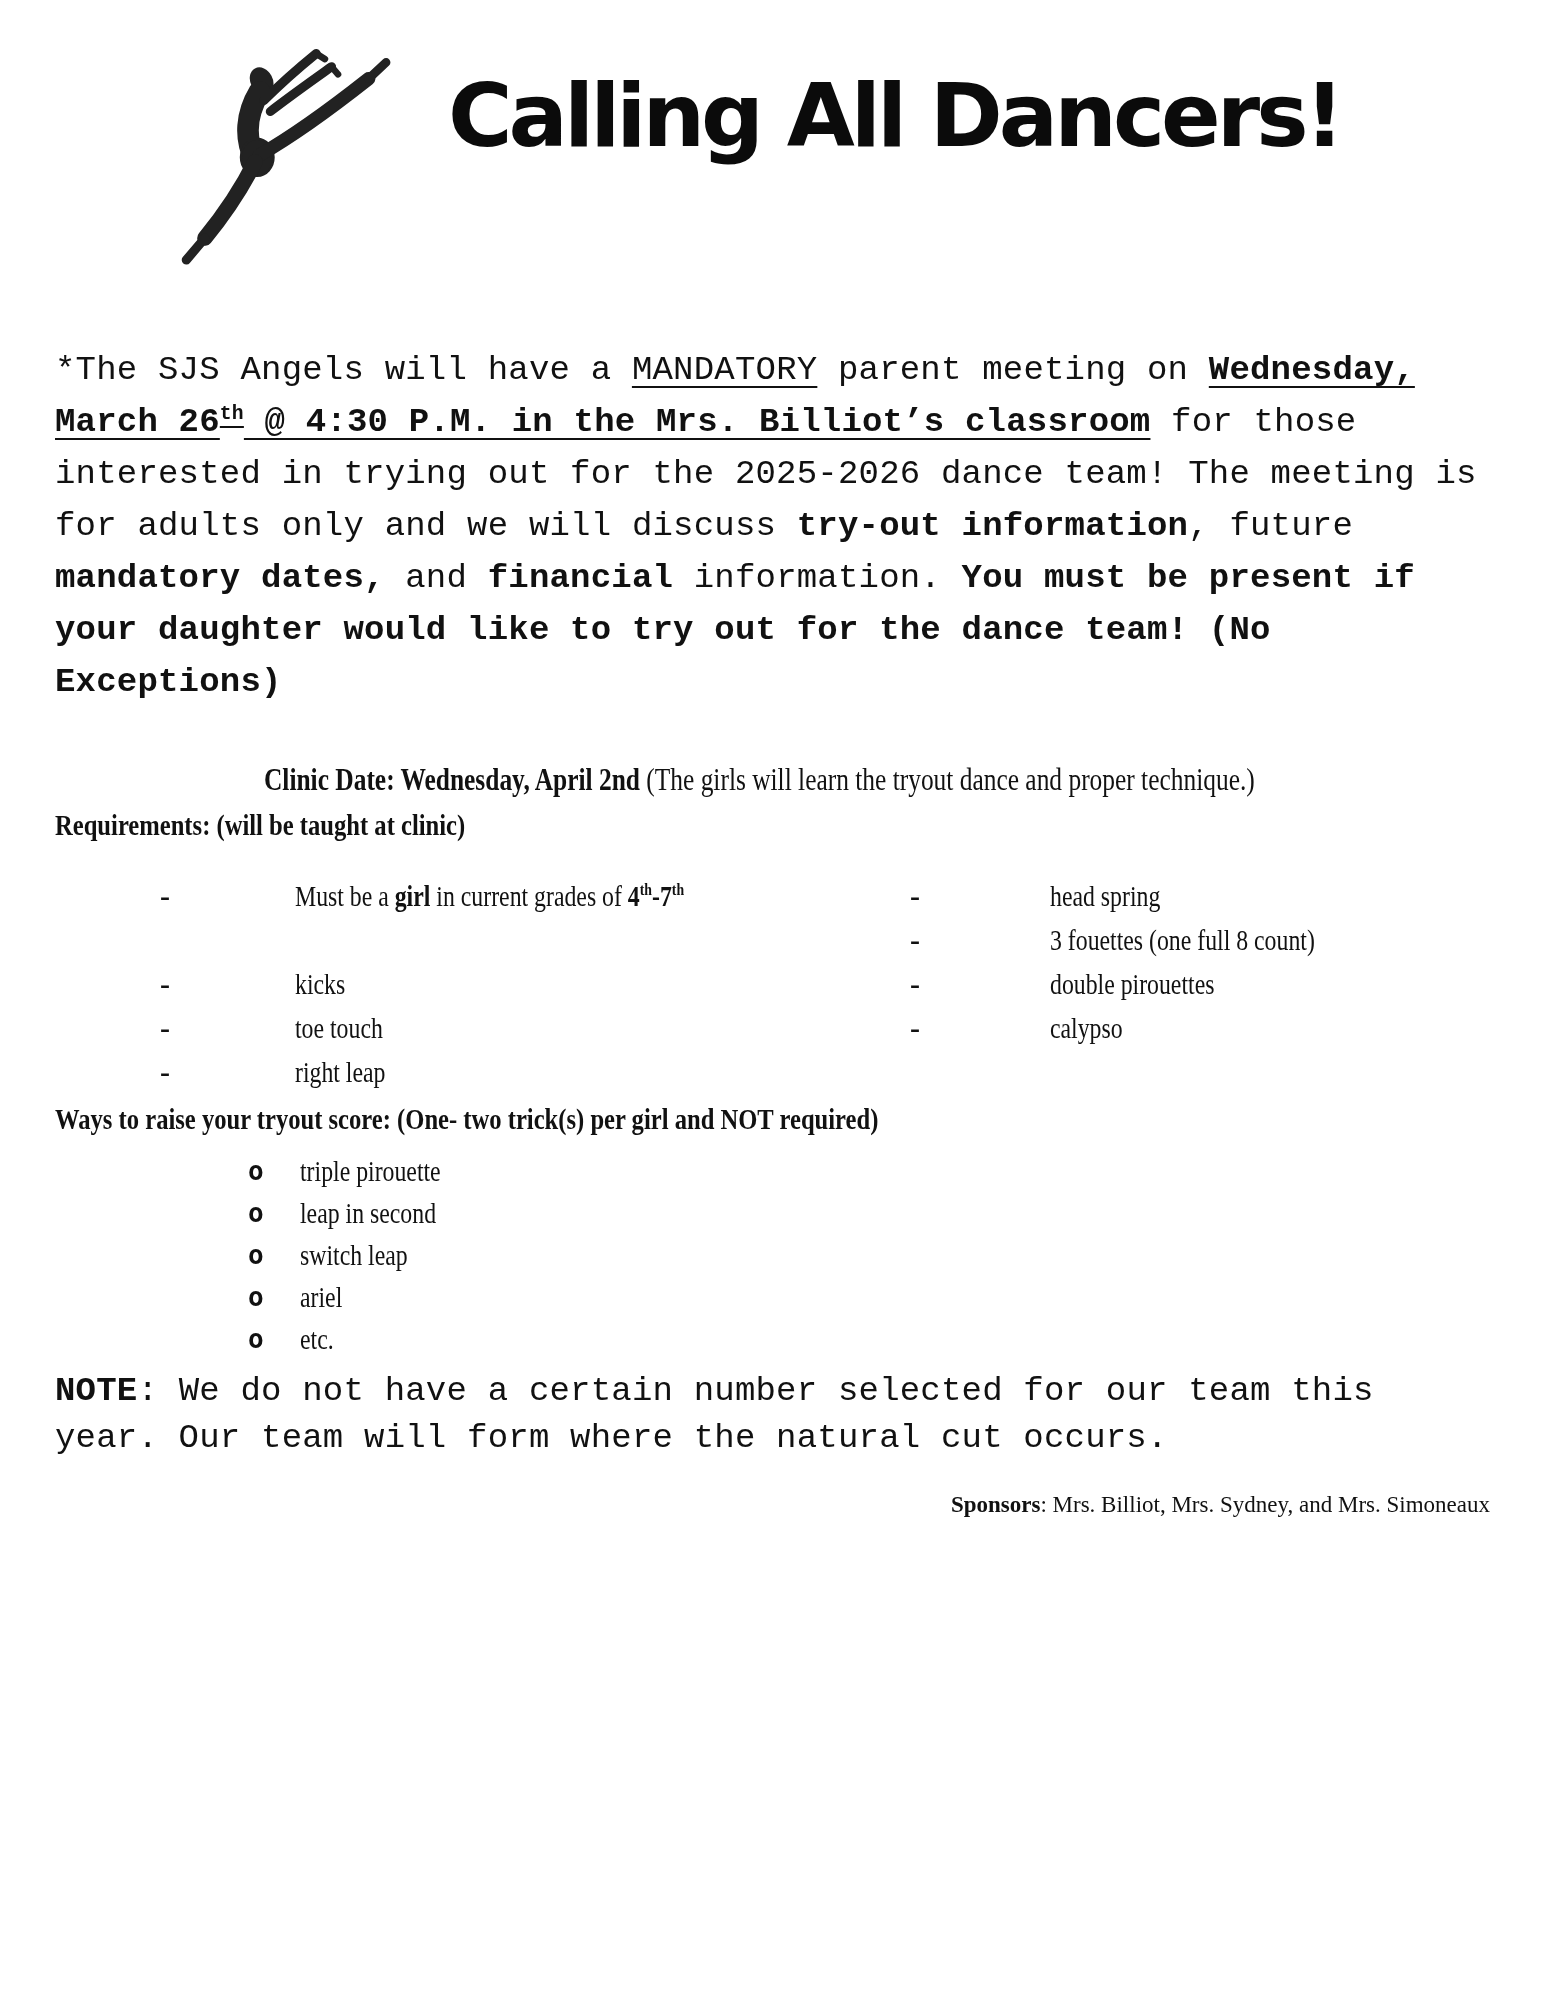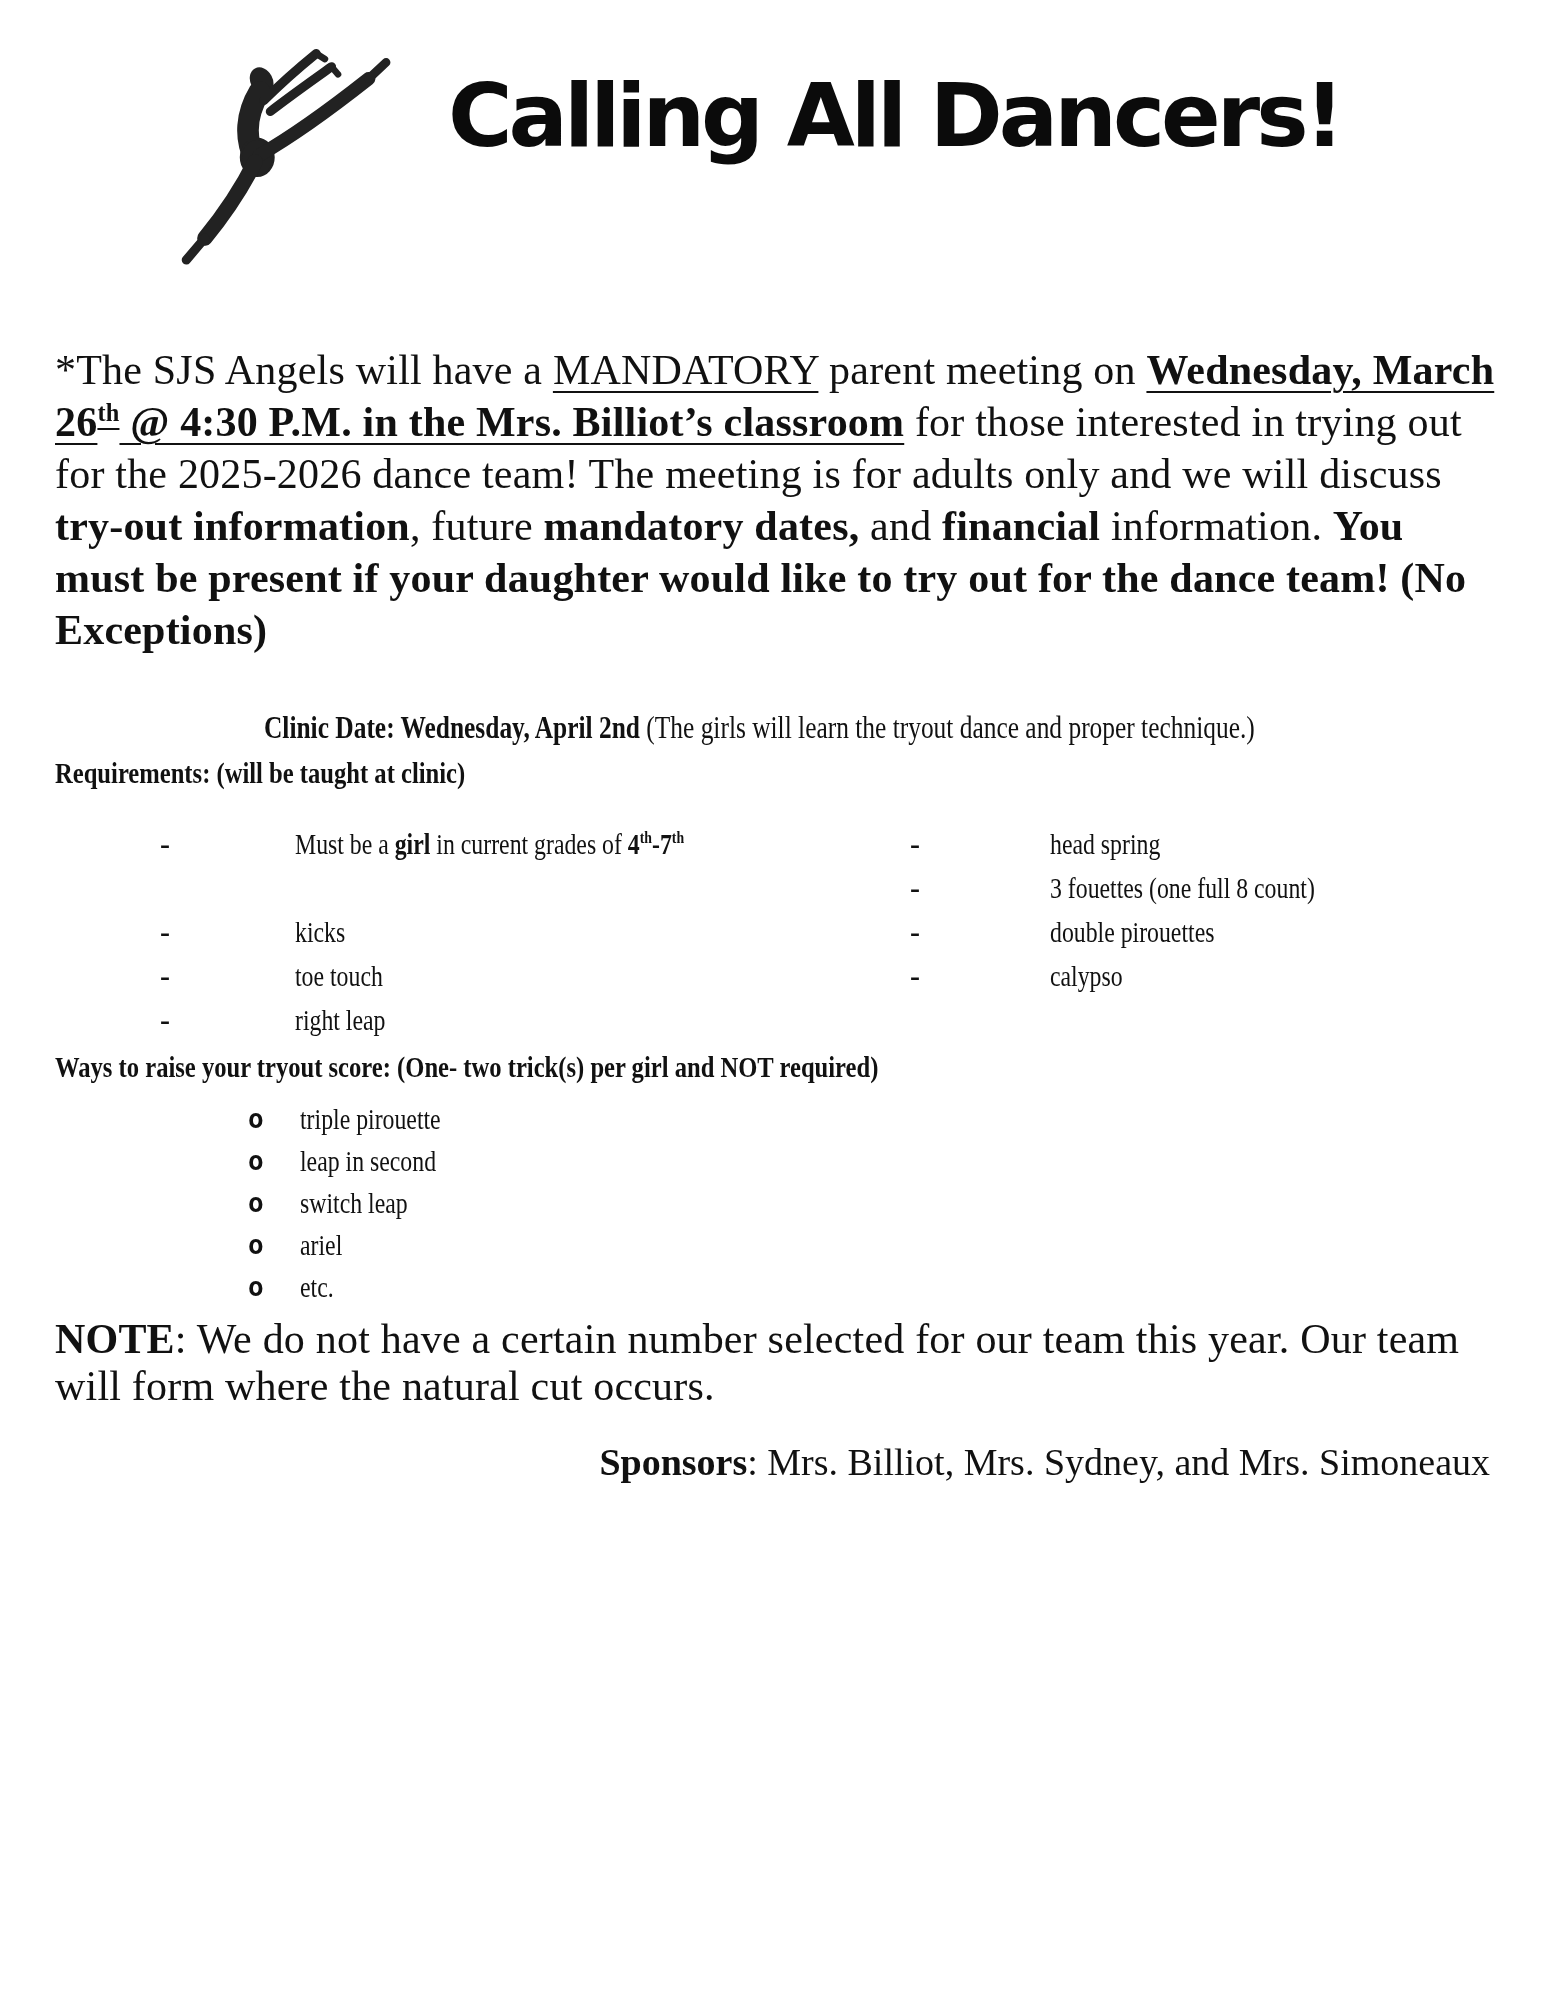--- a/index.html
+++ b/index.html
@@ -7,21 +7,21 @@
     position:relative;
     width:1545px; height:2000px;
     margin:0 auto;
     background:#ffffff;
     color:#111111;
     box-sizing:border-box;
     padding:0 55px;
     overflow:hidden;
   }
   
-  .tw { font-family:Liberation Serif, serif; font-size:42px; line-height:52px; letter-spacing:0.2px; }
+  .tw { font-family:Liberation Mono, monospace; font-size:34px; line-height:52px; letter-spacing:0.2px; }
   
   .cnd { font-family:"Liberation Serif", serif; display:inline-block; transform:scaleX(0.82); transform-origin:0 50%; white-space:nowrap; }
   .b { font-weight:bold; }
   .u { text-decoration:underline; text-decoration-thickness:2px; text-underline-offset:7px; }
   sup { font-size:58%; line-height:0; vertical-align:super; }
 
   .flyer-header { display:flex; align-items:flex-start; padding:46px 0 0 85px; height:268px; box-sizing:content-box; }
   .dancer { width:300px; height:262px; flex:0 0 auto; }
   .flyer-title {
     margin:18px 0 0 8px;
@@ -59,21 +59,21 @@
 
   .ways-heading { margin:8px 0 0 0; }
 
   .o-list { list-style:none; margin:14px 0 0 0; padding:0; }
   .o-list li { display:flex; align-items:center; height:42px; padding-left:193px; }
   .o-bullet { font-family:"DejaVu Sans Mono", monospace; font-size:26px; font-weight:bold; width:52px; }
   .o-text .cnd { font-size:29px; }
 
   .note-para { margin:8px 0 0 0; width:1440px; line-height:47px; }
 
-  .sponsors { margin:30px 0 0 0; text-align:right; font-family:"Liberation Serif", serif; font-size:38px; width:1435px; }
+  .sponsors { margin:30px 0 0 0; text-align:right; font-family:"Liberation Serif", serif; font-size:23px; width:1435px; }
   p, h1, h2 { margin:0; }
 </style>
 </head>
 <body>
 
 <div class="page">
 
   <header class="flyer-header">
     <svg class="dancer" viewBox="0 0 120 120" aria-hidden="true">
       <g fill="#222" stroke="#222" stroke-linecap="round">

